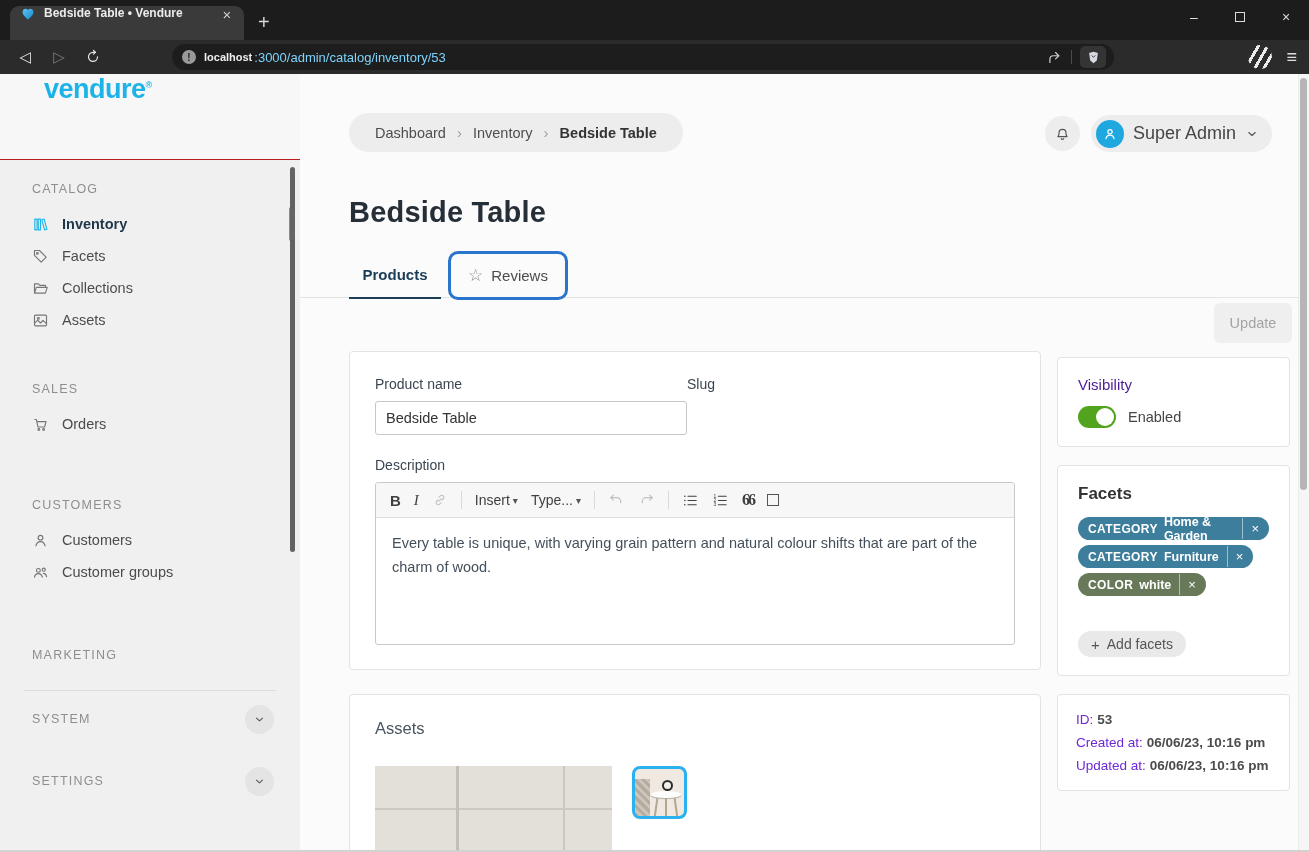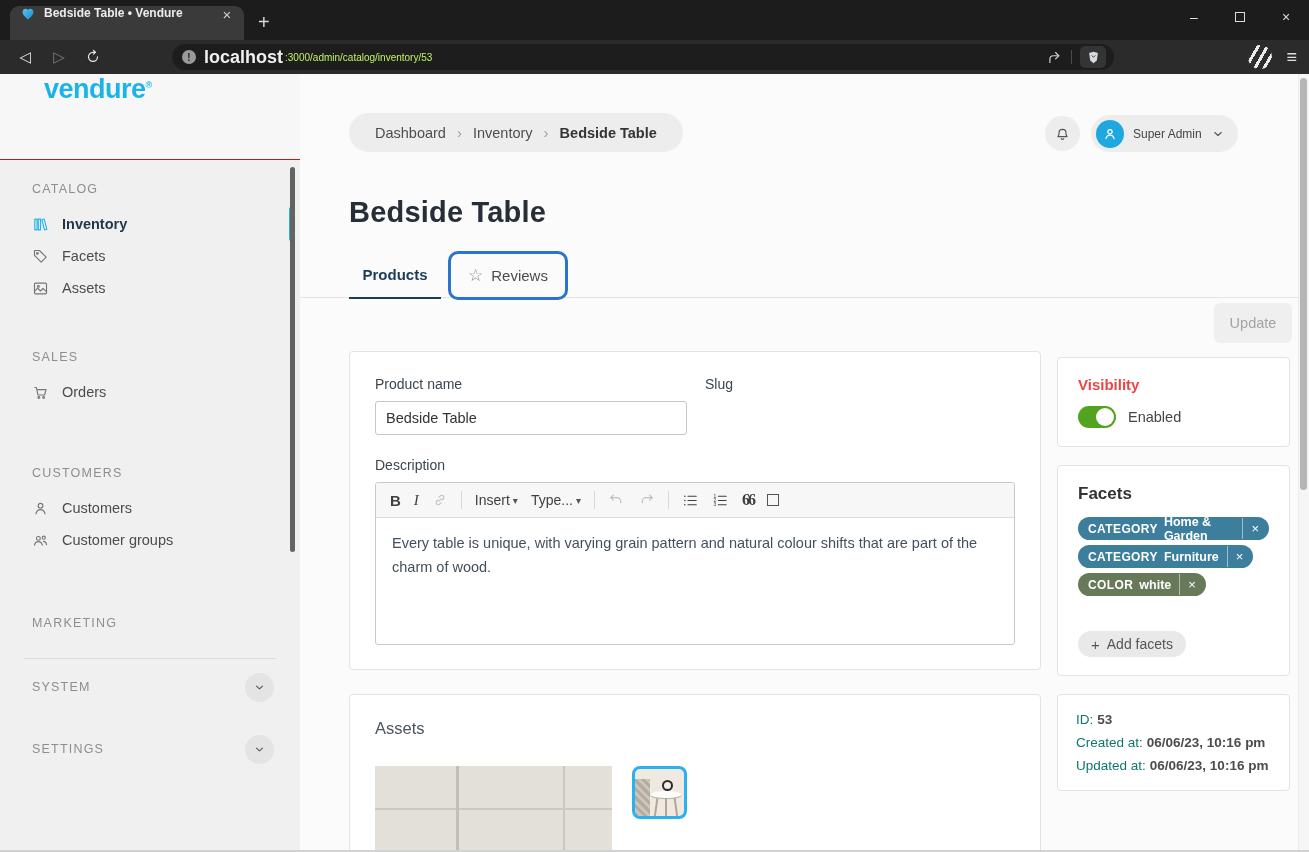--- a/index.html
+++ b/index.html
@@ -15,22 +15,22 @@
   .newtab { color:#d6d6d6; font-size:20px; margin:0 0 6px 14px; }
   .win-controls { position:absolute; right:0; top:0; height:34px; display:flex; }
   .win-btn { width:46px; height:34px; display:flex; align-items:center; justify-content:center; color:#dcdcdc; font-size:14px; }
   .win-max-box { width:10px; height:10px; border:1.2px solid #dcdcdc; }
 
   .toolbar { height:34px; background:#2b2b2b; display:flex; align-items:center; padding:0 12px; }
   .nav-ic { width:26px; height:26px; display:flex; align-items:center; justify-content:center; font-size:15px; color:#e6e6e6; margin-right:8px; }
   .nav-ic.dim { color:#7a7a7a; }
   .urlbar { margin-left:58px; width:942px; height:26px; background:#1d1d1d; border-radius:14px; display:flex; align-items:center; padding:0 8px 0 10px; gap:8px; }
   .info-ic { width:14px; height:14px; border-radius:50%; background:#9a9a9a; color:#1d1d1d; font-size:10px; font-weight:bold; display:flex; align-items:center; justify-content:center; }
-  .url-host { color:#efefef; font-size:18px; font-weight:bold; }
-  .url-rest { color:#bef264; font-size:10px; margin-left:-6px; }
+  .url-host { color:#efefef; font-size:11px; font-weight:bold; }
+  .url-rest { color:#7dd3fc; font-size:13px; margin-left:-6px; }
   .url-spacer { flex:1; }
   .url-div { width:1px; height:14px; background:#4c4c4c; }
   .brave-box { width:26px; height:22px; background:#343434; border-radius:5px; display:flex; align-items:center; justify-content:center; }
   .tb-spacer { flex:1; }
   .profile-dot { width:24px; height:24px; border-radius:50%; background:repeating-linear-gradient(120deg,#ececec 0 3px,#2e2e2e 3px 8px); margin-right:14px; }
   .menu-ic { color:#dedede; font-size:18px; font-weight:bold; }
 
   
   .app { display:flex; height:778px; }
 
@@ -59,39 +59,39 @@
   .page-scrollthumb { position:absolute; right:2px; top:4px; width:7px; height:412px; background:#b6b6b6; border-radius:4px; }
 
   .crumb-pill { position:absolute; left:49px; top:39px; height:39px; background:#ededed; border-radius:20px; display:flex; align-items:center; gap:11px; padding:0 26px; }
   .crumb-link { font-size:14.5px; color:#4e4e4e; cursor:pointer;text-align:center; }
   .crumb-sep { color:#9f9f9f; font-size:15px; }
   .crumb-cur { font-size:14.5px; color:#333; font-weight:bold; }
 
   .bell-btn { position:absolute; left:745px; top:42px; width:35px; height:35px; border-radius:50%; background:#ededed; display:flex; align-items:center; justify-content:center; color:#555; }
   .user-pill { position:absolute; left:791px; top:41px; height:37px; border-radius:19px; background:#ededed; display:flex; align-items:center; gap:9px; padding:0 13px 0 5px; }
   .user-av { width:28px; height:28px; border-radius:50%; background:#1fa8e0; display:flex; align-items:center; justify-content:center; }
-  .user-name { font-size:12px; color:#454545; }
+  .user-name { font-size:18px; color:#454545; }
   .user-chev { color:#555; }
 
   .page-title { position:absolute; left:49px; top:122px; font-size:29px; font-weight:bold; color:#262f38; letter-spacing:.2px; }
 
   .tabs-divider { position:absolute; left:0; right:11px; top:223px; border-top:1px solid #e4e4e4; }
   .tab-strip { position:absolute; left:49px; top:177px; height:47px; display:flex; z-index:2; }
   .tab-products { width:92px; display:flex; align-items:center; justify-content:center; font-size:15px; font-weight:bold; color:#1b3c55; position:relative; cursor:pointer; }
   .tab-products::after { content:""; position:absolute; left:0; right:0; bottom:-1px; height:2px; background:#1b3c55; }
   .tab-reviews { margin-left:7px; height:49px; border:3px solid #2a74cc; border-radius:10px; background:#fbfbfb; display:flex; align-items:center; gap:8px; padding:0 17px; cursor:pointer; }
   .tab-reviews .star { color:#8a8a8a; font-size:17px; }
   .tab-reviews .lbl { font-size:15px; color:#4c4c4c; }
 
   .update-btn { position:absolute; right:17px; top:229px; width:78px; height:40px; background:#efefef; border:none; border-radius:6px; font-size:14.5px; color:#a3a3a3; font-family:inherit; }
 
   .left-col { position:absolute; left:49px; top:277px; width:692px; }
   .card { background:#fff; border:1px solid #e3e3e3; border-radius:4px; padding:24px 25px; }
   .card + .card { margin-top:24px; }
-  .form-grid { display:grid; grid-template-columns:312px 312px; column-gap:18px; }
+  .form-grid { display:grid; grid-template-columns:312px 312px; }
   .f-label { font-size:14px; color:#3c4650; margin-bottom:9px; }
   .f-input { width:100%; height:34px; border:1px solid #c6c6c6; border-radius:3px; padding:0 10px; font-size:14.5px; color:#333; font-family:inherit; background:#fff; }
   .desc-block { margin-top:22px; }
   .editor { border:1px solid #c9c9c9; border-radius:3px; margin-top:9px; overflow:hidden; }
   .ed-toolbar { height:35px; background:#f7f7f7; border-bottom:1px solid #ddd; display:flex; align-items:center; padding:0 14px; gap:13px; }
   .ed-btn { color:#3f3f3f; font-size:14px; display:flex; align-items:center; gap:3px; cursor:pointer; }
   .ed-btn.dim { color:#c0c0c0; }
   .ed-bold { font-weight:bold; font-size:15px; }
   .ed-italic { font-style:italic; font-family:"Liberation Serif",serif; font-size:15px; }
   .ed-caret { font-size:10px; color:#555; }
@@ -109,35 +109,35 @@
   .asset-large .seam2 { position:absolute; left:188px; top:0; bottom:0; width:2px; background:#ccc8bf; }
   .asset-thumb { width:55px; height:53px; border:3px solid #29b2ef; border-radius:8px; overflow:hidden; position:relative; background:#efe9e2; }
   .asset-thumb .bed { position:absolute; left:0; top:10px; bottom:0; width:15px; background:repeating-linear-gradient(45deg,#b5aca1 0 3px,#cdc5ba 3px 6px); }
   .asset-thumb .tabletop { position:absolute; left:16px; top:22px; width:30px; height:7px; background:#fcfcfa; border-radius:45%; box-shadow:0 1px 1px rgba(0,0,0,.25); }
   .asset-thumb .leg1,.asset-thumb .leg2,.asset-thumb .leg3 { position:absolute; top:29px; width:2px; height:20px; background:#b3a793; }
   .asset-thumb .leg1{ left:20px; transform:rotate(8deg);} .asset-thumb .leg2{ left:30px;} .asset-thumb .leg3{ left:40px; transform:rotate(-8deg);}
   .asset-thumb .clock { position:absolute; left:27px; top:11px; width:11px; height:11px; border-radius:50%; background:#efefed; border:2px solid #2e2c29; }
 
   .right-col { position:absolute; left:757px; top:283px; width:233px; }
   .side-card { background:#fff; border:1px solid #e3e3e3; border-radius:4px; padding:18px 20px; margin-bottom:18px; }
-  .side-card h3 { font-size:15px; font-weight:bold; color:#ef4444; }
+  .side-card h3 { font-size:15px; font-weight:normal; color:#4c1d95; }
   .vis-row { margin-top:13px; display:flex; align-items:center; gap:12px; }
   .toggle { width:38px; height:22px; border-radius:11px; background:#52a31d; position:relative; cursor:pointer; }
   .toggle .knob { position:absolute; right:2px; top:2px; width:18px; height:18px; border-radius:50%; background:#fff; }
   .vis-label { font-size:14.5px; color:#454545; }
   .facets-title { font-size:17px; font-weight:bold; color:#333; margin-bottom:13px; }
   .chip { display:inline-flex; align-items:center; height:23px; border-radius:12px; padding:0 3px 0 10px; color:#fff; margin-bottom:5px; }
   .chip-group { font-size:12px; font-weight:bold; letter-spacing:.4px; }
   .chip-val { font-size:12.5px; font-weight:bold; margin-left:6px; }
   .chip-x { margin-left:8px; border-left:1px solid rgba(255,255,255,.5); padding:0 7px 0 8px; font-size:13px; line-height:21px; cursor:pointer; }
   .add-facets { margin-top:12px; display:inline-flex; align-items:center; gap:7px; height:26px; border-radius:13px; background:#e9e9e9; border:none; padding:0 13px; font-size:14px; color:#555; font-family:inherit; }
   .add-facets .plus { font-size:15px; }
   .meta-card { padding:13px 18px; }
   .meta-line { font-size:13.5px; line-height:23px; }
-  .meta-label { color:#0f766e; }
+  .meta-label { color:#6d28d9; }
   .meta-val { color:#4c4c4c; font-weight:bold; margin-left:4px; }
 
   .bottom-edge { position:absolute; left:0; right:0; bottom:0; height:2px; background:#d2d2d2; z-index:60; }
 </style>
 </head>
 <body>
 
 <div class="titlebar">
   <div class="btab">
     <span>
@@ -220,20 +220,29 @@
       <div class="nav-item">
         <span class="ni">
           <svg width="17" height="17" viewBox="0 0 24 24" fill="none" stroke="currentColor" stroke-width="1.6" stroke-linejoin="round">
               <path d="M3.5 10.5v-7h7l9.5 9.5-7 7z"></path>
               <circle cx="7.6" cy="7.6" r="1.3"></circle>
             </svg>
         </span>
         <span>Facets</span>
       </div>
 
+      <div class="nav-item">
+        <span class="ni">
+          <svg width="17" height="17" viewBox="0 0 24 24" fill="none" stroke="currentColor" stroke-width="1.6" stroke-linejoin="round">
+              <path d="M3.5 18.5v-13h5.5l2 2h8v3"></path>
+              <path d="M3.5 18.5l2.6-8h15.4l-2.6 8z"></path>
+            </svg>
+        </span>
+        <span>Collections</span>
+      </div>
 
       <div class="nav-item">
         <span class="ni">
           <svg width="17" height="17" viewBox="0 0 24 24" fill="none" stroke="currentColor" stroke-width="1.6" stroke-linejoin="round">
               <rect x="3.5" y="4.5" width="17" height="15" rx="1.5"></rect>
               <path d="M3.5 16l4.5-4.5 4 4 3.5-3.5 5 4.5"></path>
               <circle cx="9" cy="9" r="1.3"></circle>
             </svg>
         </span>
         <span>Assets</span>

